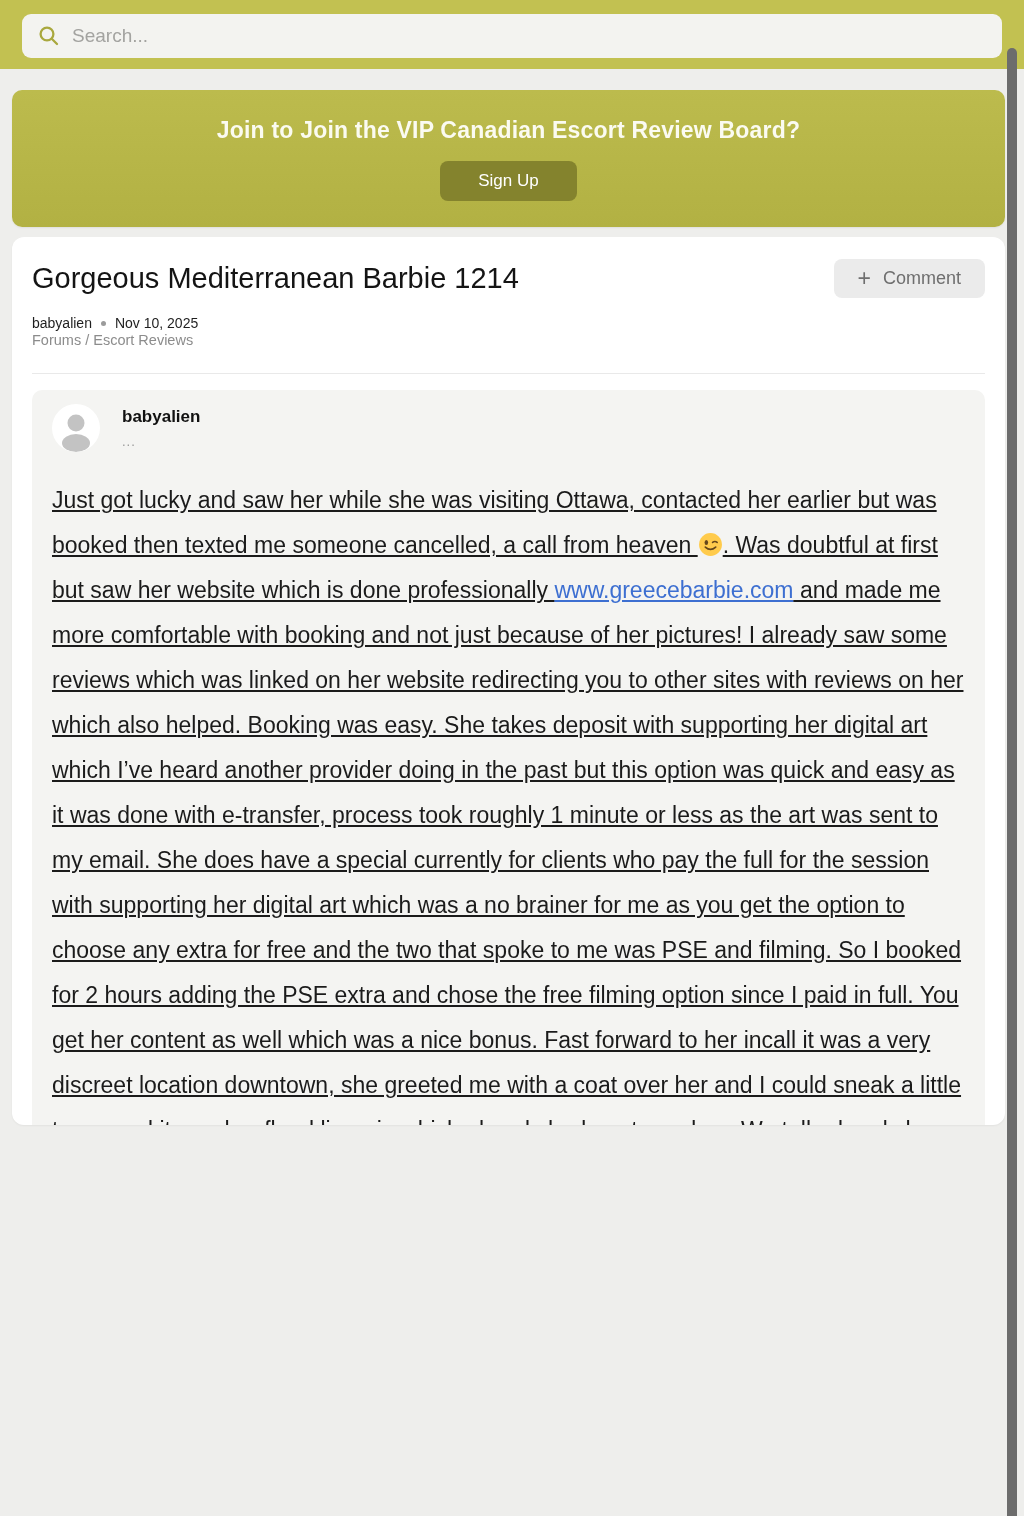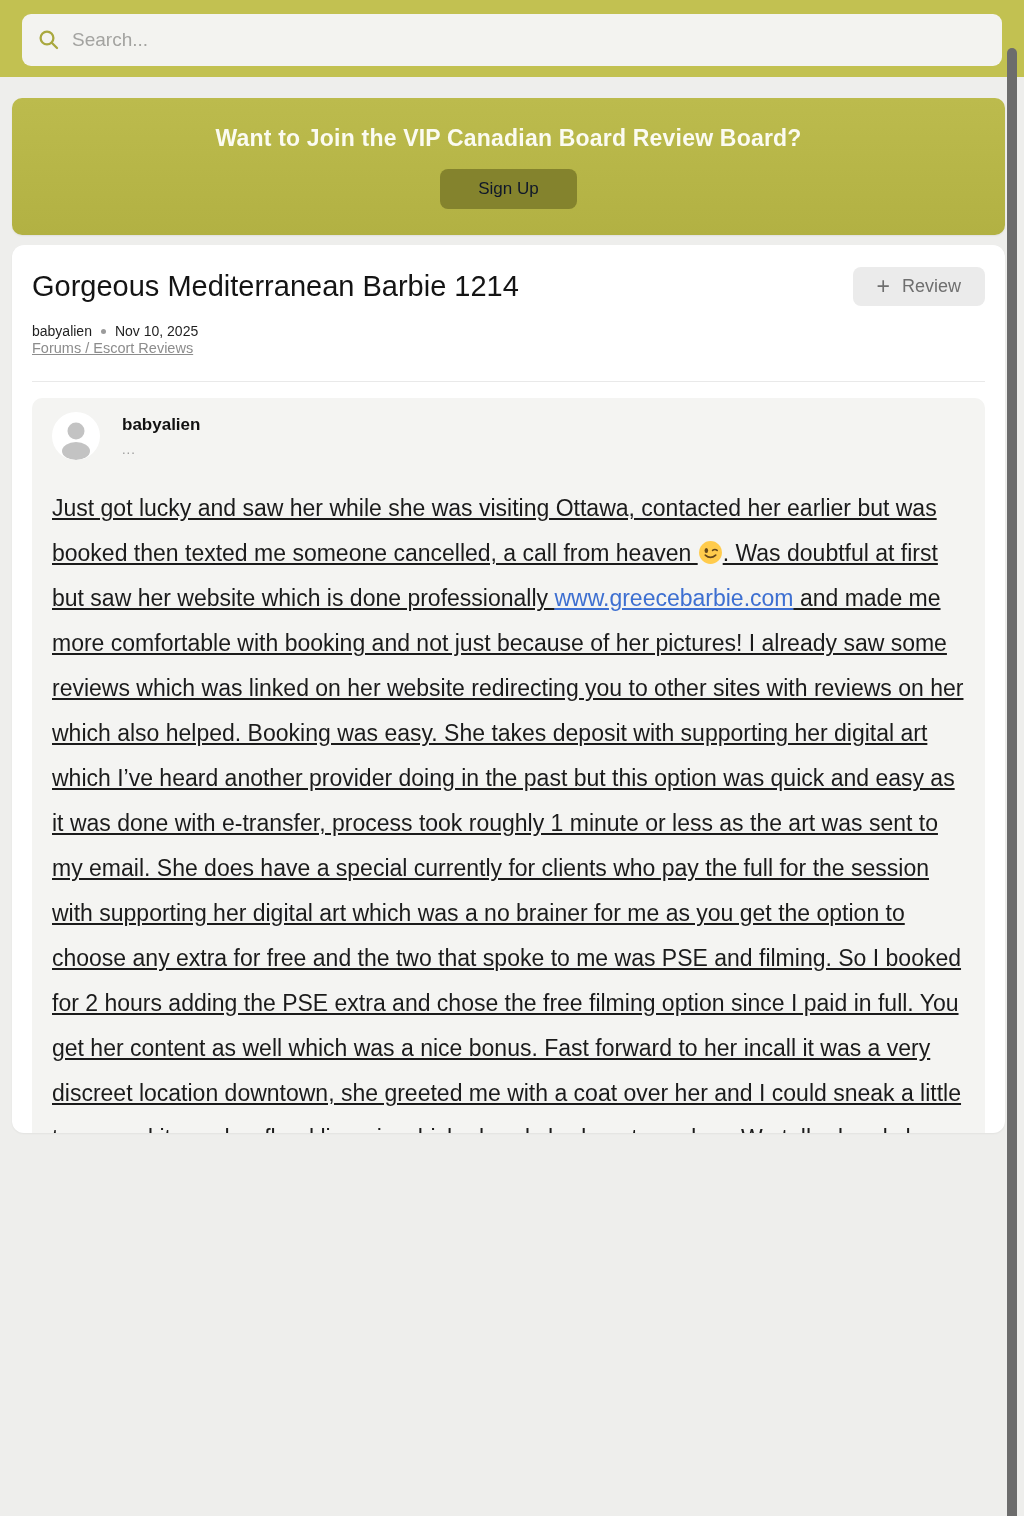--- a/index.html
+++ b/index.html
@@ -10,21 +10,21 @@
     background: #eeeeec;
     font-family: "Liberation Sans", sans-serif;
   }
 
   
   .app-header {
     background: #c2c151;
     padding: 14px 22px 11px 22px;
   }
   .search-bar {
-    height: 52px;
+    height: 44px;
     background: #f3f3f0;
     border-radius: 9px;
     display: flex;
     align-items: center;
     padding: 0 15px;
     gap: 11px;
   }
   .search-bar input {
     flex: 1;
     border: none;
@@ -48,21 +48,21 @@
   .banner-title {
     font-size: 23px;
     font-weight: bold;
     color: #fbfbf1;
     letter-spacing: 0.2px;
   }
   .signup-btn {
     display: inline-block;
     margin-top: 17px;
     background: #84832d;
-    color: #0f172a;
+    color: #ffffff;
     border: none;
     border-radius: 8px;
     font-family: "Liberation Sans", sans-serif;
     font-size: 17px;
     padding: 10px 38px;
     cursor: pointer;
     text-align: center;
   }
 
   
@@ -112,21 +112,20 @@
   }
   .byline .dot {
     width: 5px; height: 5px;
     border-radius: 50%;
     background: #9b9b9b;
   }
   .breadcrumb {
     display: inline-block;
     font-size: 14.5px;
     color: #8c8c8c;
-    text-decoration: underline;
     cursor: pointer;
   }
   .divider {
     border: none;
     border-top: 1px solid #e9e9e9;
     margin-top: 24px;
   }
 
   
   .post {
@@ -175,30 +174,30 @@
   <div class="search-bar">
     <svg class="search-icon" width="24" height="24" viewBox="0 0 24 24" fill="none">
       <circle cx="10" cy="10" r="6.4" stroke="#a9a83e" stroke-width="2.3"></circle>
       <line x1="15" y1="15" x2="20" y2="20" stroke="#a9a83e" stroke-width="2.3" stroke-linecap="round"></line>
     </svg>
     <input type="text" placeholder="Search..." style="">
   </div>
 </header>
 
 <section class="vip-banner">
-  <div class="banner-title">Want to Join the VIP Canadian Board Review Board?</div>
+  <div class="banner-title">Join to Join the VIP Canadian Escort Review Board?</div>
   <button class="signup-btn">Sign Up</button>
 </section>
 
 <main class="content-card">
   <div class="card-top">
     <h1 class="page-title">Gorgeous Mediterranean Barbie 1214</h1>
     <button class="comment-btn">
       <span class="plus">+</span>
-      <span>Review</span>
+      <span>Comment</span>
     </button>
   </div>
 
   <div class="byline">
     <span>babyalien</span>
     <span class="dot"></span>
     <span>Nov 10, 2025</span>
   </div>
 
   <a class="breadcrumb">Forums / Escort Reviews</a>

